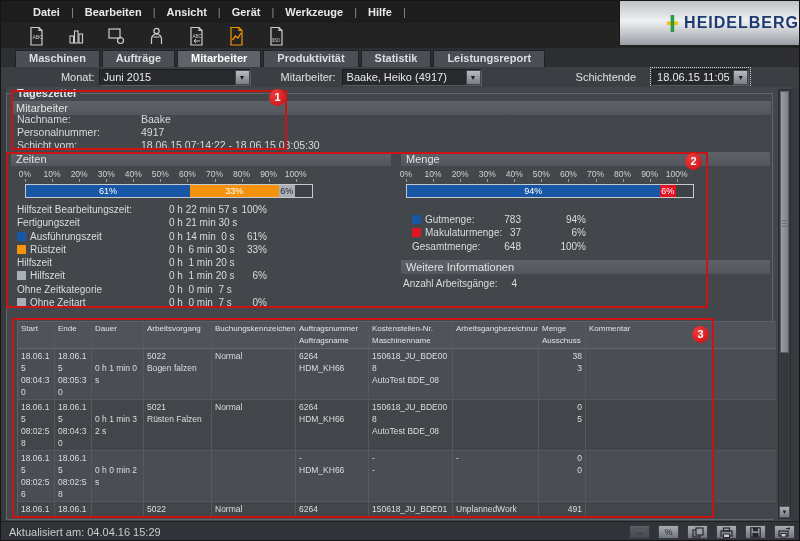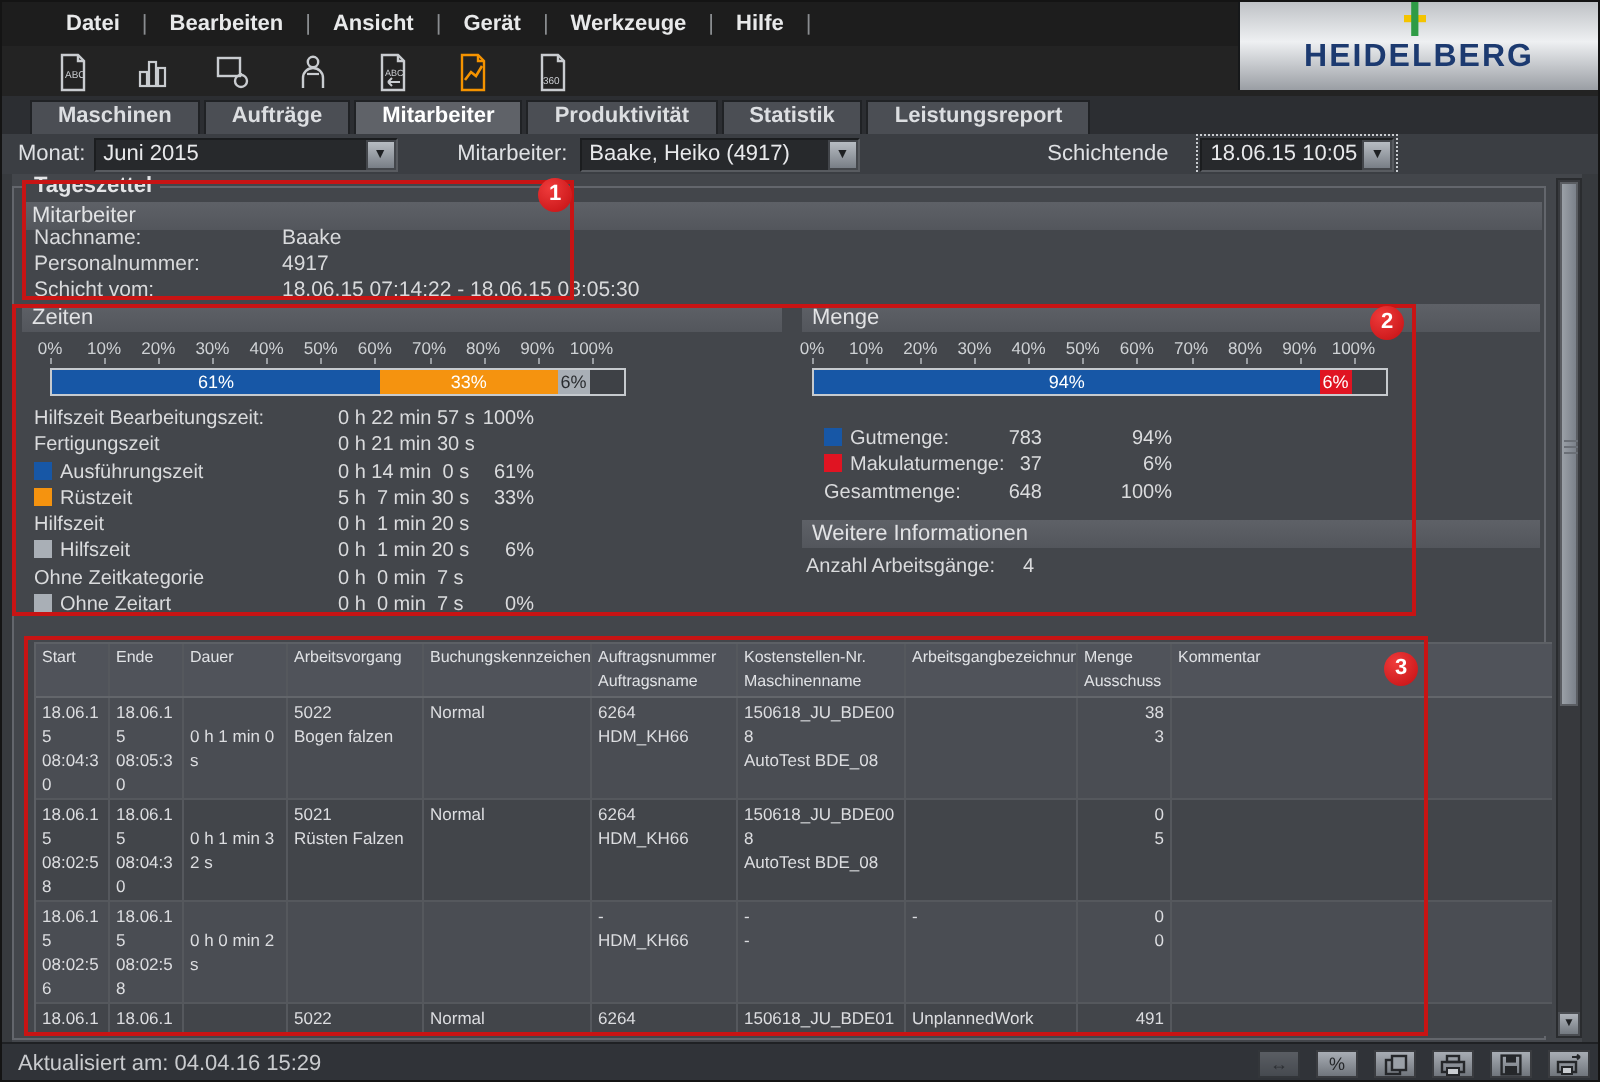--- a/index.html
+++ b/index.html
@@ -7,31 +7,31 @@
   body{font-family:"Liberation Sans","DejaVu Sans",sans-serif;}
   .window{position:relative;width:800px;height:541px;background:#43464b;overflow:hidden;border:1px solid #141414;}
 
   
   .menubar{position:absolute;left:0;top:0;width:620px;height:22px;background:#1d1d1d;display:flex;align-items:center;padding-left:30px;}
   .menu-item{color:#e8e9ea;font-size:11px;font-weight:bold;cursor:default;padding:0 2px;}
   .menu-sep{color:#8a8d90;font-size:11px;margin:0 9px;}
   .toolbar{position:absolute;left:0;top:22px;width:620px;height:25px;background:#232323;display:flex;align-items:center;padding-left:24px;gap:18px;}
   .tool-btn{width:22px;height:21px;background:none;border:none;color:#c9ccd0;display:flex;align-items:center;justify-content:center;cursor:pointer;}
   .tool-btn.active{color:#f59300;}
-  .logo{position:absolute;right:0;top:0;width:180px;height:44px;background:linear-gradient(180deg,#bfc2c6 0%,#eef0f2 45%,#9a9ea4 100%);border-left:1px solid #16181a;display:flex;align-items:center;justify-content:flex-start;gap:2px;flex-direction:column;}
+  .logo{position:absolute;right:0;top:0;width:180px;height:44px;background:linear-gradient(180deg,#bfc2c6 0%,#eef0f2 45%,#9a9ea4 100%);border-left:1px solid #16181a;display:flex;align-items:center;justify-content:flex-end;gap:2px;}
   .logo-text{color:#1c3a70;font-weight:bold;font-size:16px;letter-spacing:1px;}
   .logo-strip{position:absolute;right:0;top:44px;width:180px;height:3px;background:#232323;}
 
   
   .tabbar{position:absolute;left:0;top:47px;width:800px;height:19px;background:#2c2e32;display:flex;align-items:flex-end;padding-left:14px;gap:2px;}
   .tab{height:17px;background:#4b4e54;border:1px solid #202225;border-bottom:none;color:#dcdee1;font-size:11px;font-weight:bold;padding:1px 13px 0;cursor:pointer;white-space:nowrap;}
   .tab.active{background:#5f6268;color:#fff;}
 
   
-  .filterbar{position:absolute;left:0;top:66px;width:800px;height:20px;background:#3b3e43;display:flex;align-items:center;font-size:11px;color:#dfe1e4;}
+  .filterbar{position:absolute;left:0;top:66px;width:800px;height:20px;background:#3b3e43;display:flex;align-items:center;font-size:11px;color:#dfe1e4;justify-content:center;}
   .flabel{white-space:nowrap;}
   .dd{display:flex;align-items:center;height:17px;background:#27292c;border:1px solid #1b1d1f;border-bottom-color:#585b60;border-right-color:#585b60;cursor:pointer;}
   .dd .txt{flex:1;padding:0 4px;font-size:11px;color:#e8e9eb;white-space:nowrap;overflow:hidden;}
   .dd .arw{width:15px;height:15px;background:linear-gradient(#b7bcc2,#787e86);border:1px solid #43464b;display:flex;align-items:center;justify-content:center;font-size:7px;color:#1e2023;}
   .dd.focus{outline:1px dotted #c9ccd0;outline-offset:1px;}
 
   
   .main{position:absolute;left:0;top:86px;width:800px;height:434px;background:#43464b;overflow:hidden;}
   .edge-l{position:absolute;left:0;top:0;width:5px;height:434px;background:#373a3e;}
   .edge-r{position:absolute;left:790px;top:0;width:10px;height:434px;background:#373a3e;}
@@ -186,21 +186,21 @@
       <span class="txt">Juni 2015</span>
       <span class="arw">▼</span>
     </div>
     <span class="flabel" style="margin-left:30px">Mitarbeiter:</span>
     <div class="dd" style="width:140px;margin-left:6px">
       <span class="txt">Baake, Heiko (4917)</span>
       <span class="arw">▼</span>
     </div>
     <span class="flabel" style="margin-left:94px">Schichtende</span>
     <div class="dd focus" style="width:97px;margin-left:16px">
-      <span class="txt">18.06.15 10:05</span>
+      <span class="txt">18.06.15 11:05</span>
       <span class="arw">▼</span>
     </div>
   </div>
 
   <div class="main">
     <div class="edge-l"></div>
     <div class="edge-r"></div>
     <div class="groupbox"></div>
     <div class="groupbox-title">Tageszettel</div>
 
@@ -251,21 +251,21 @@
         <div class="track" style="margin-left: 14px; width: 288px;">
           <div class="seg" style="width: 57.34%; background: rgb(23, 87, 166);">61%</div>
           <div class="seg" style="width: 31.02%; background: rgb(245, 147, 15);">33%</div>
           <div class="seg darktxt" style="width: 5.64%; background: rgb(169, 175, 182);">6%</div>
         </div>
       </div>
     <div class="stat-rows z" id="zeiten-rows" style="left:10px;top:116px;width:380px">
         <div class="stat-row" style="padding-left: 6px;"><span>Hilfszeit Bearbeitungszeit:</span><span class="sval">0 h 22 min 57 s</span><span class="spct">100%</span></div>
         <div class="stat-row" style="padding-left: 6px;"><span>Fertigungszeit</span><span class="sval">0 h 21 min 30 s</span><span class="spct"></span></div>
         <div class="stat-row" style="padding-left: 6px;"><span class="chip" style="background: rgb(23, 87, 166);"></span><span>Ausführungszeit</span><span class="sval">0 h 14 min  0 s</span><span class="spct">61%</span></div>
-        <div class="stat-row" style="padding-left: 6px;"><span class="chip" style="background: rgb(245, 147, 15);"></span><span>Rüstzeit</span><span class="sval">5 h  7 min 30 s</span><span class="spct">33%</span></div>
+        <div class="stat-row" style="padding-left: 6px;"><span class="chip" style="background: rgb(245, 147, 15);"></span><span>Rüstzeit</span><span class="sval">0 h  6 min 30 s</span><span class="spct">33%</span></div>
         <div class="stat-row" style="padding-left: 6px;"><span>Hilfszeit</span><span class="sval">0 h  1 min 20 s</span><span class="spct"></span></div>
         <div class="stat-row" style="padding-left: 6px;"><span class="chip" style="background: rgb(169, 175, 182);"></span><span>Hilfszeit</span><span class="sval">0 h  1 min 20 s</span><span class="spct">6%</span></div>
         <div class="stat-row" style="padding-left: 6px;"><span>Ohne Zeitkategorie</span><span class="sval">0 h  0 min  7 s</span><span class="spct"></span></div>
         <div class="stat-row" style="padding-left: 6px;"><span class="chip" style="background: rgb(169, 175, 182);"></span><span>Ohne Zeitart</span><span class="sval">0 h  0 min  7 s</span><span class="spct">0%</span></div>
       </div>
 
     <div class="sec-header" style="left:400px;top:65px;width:369px">Menge</div>
     <div class="chart" id="menge-chart" style="left:400px;top:82px;width:370px">
         <div class="ax" style="margin-left: 5px; width: 288px;">
           <span style="left: 0%;">0%</span>

